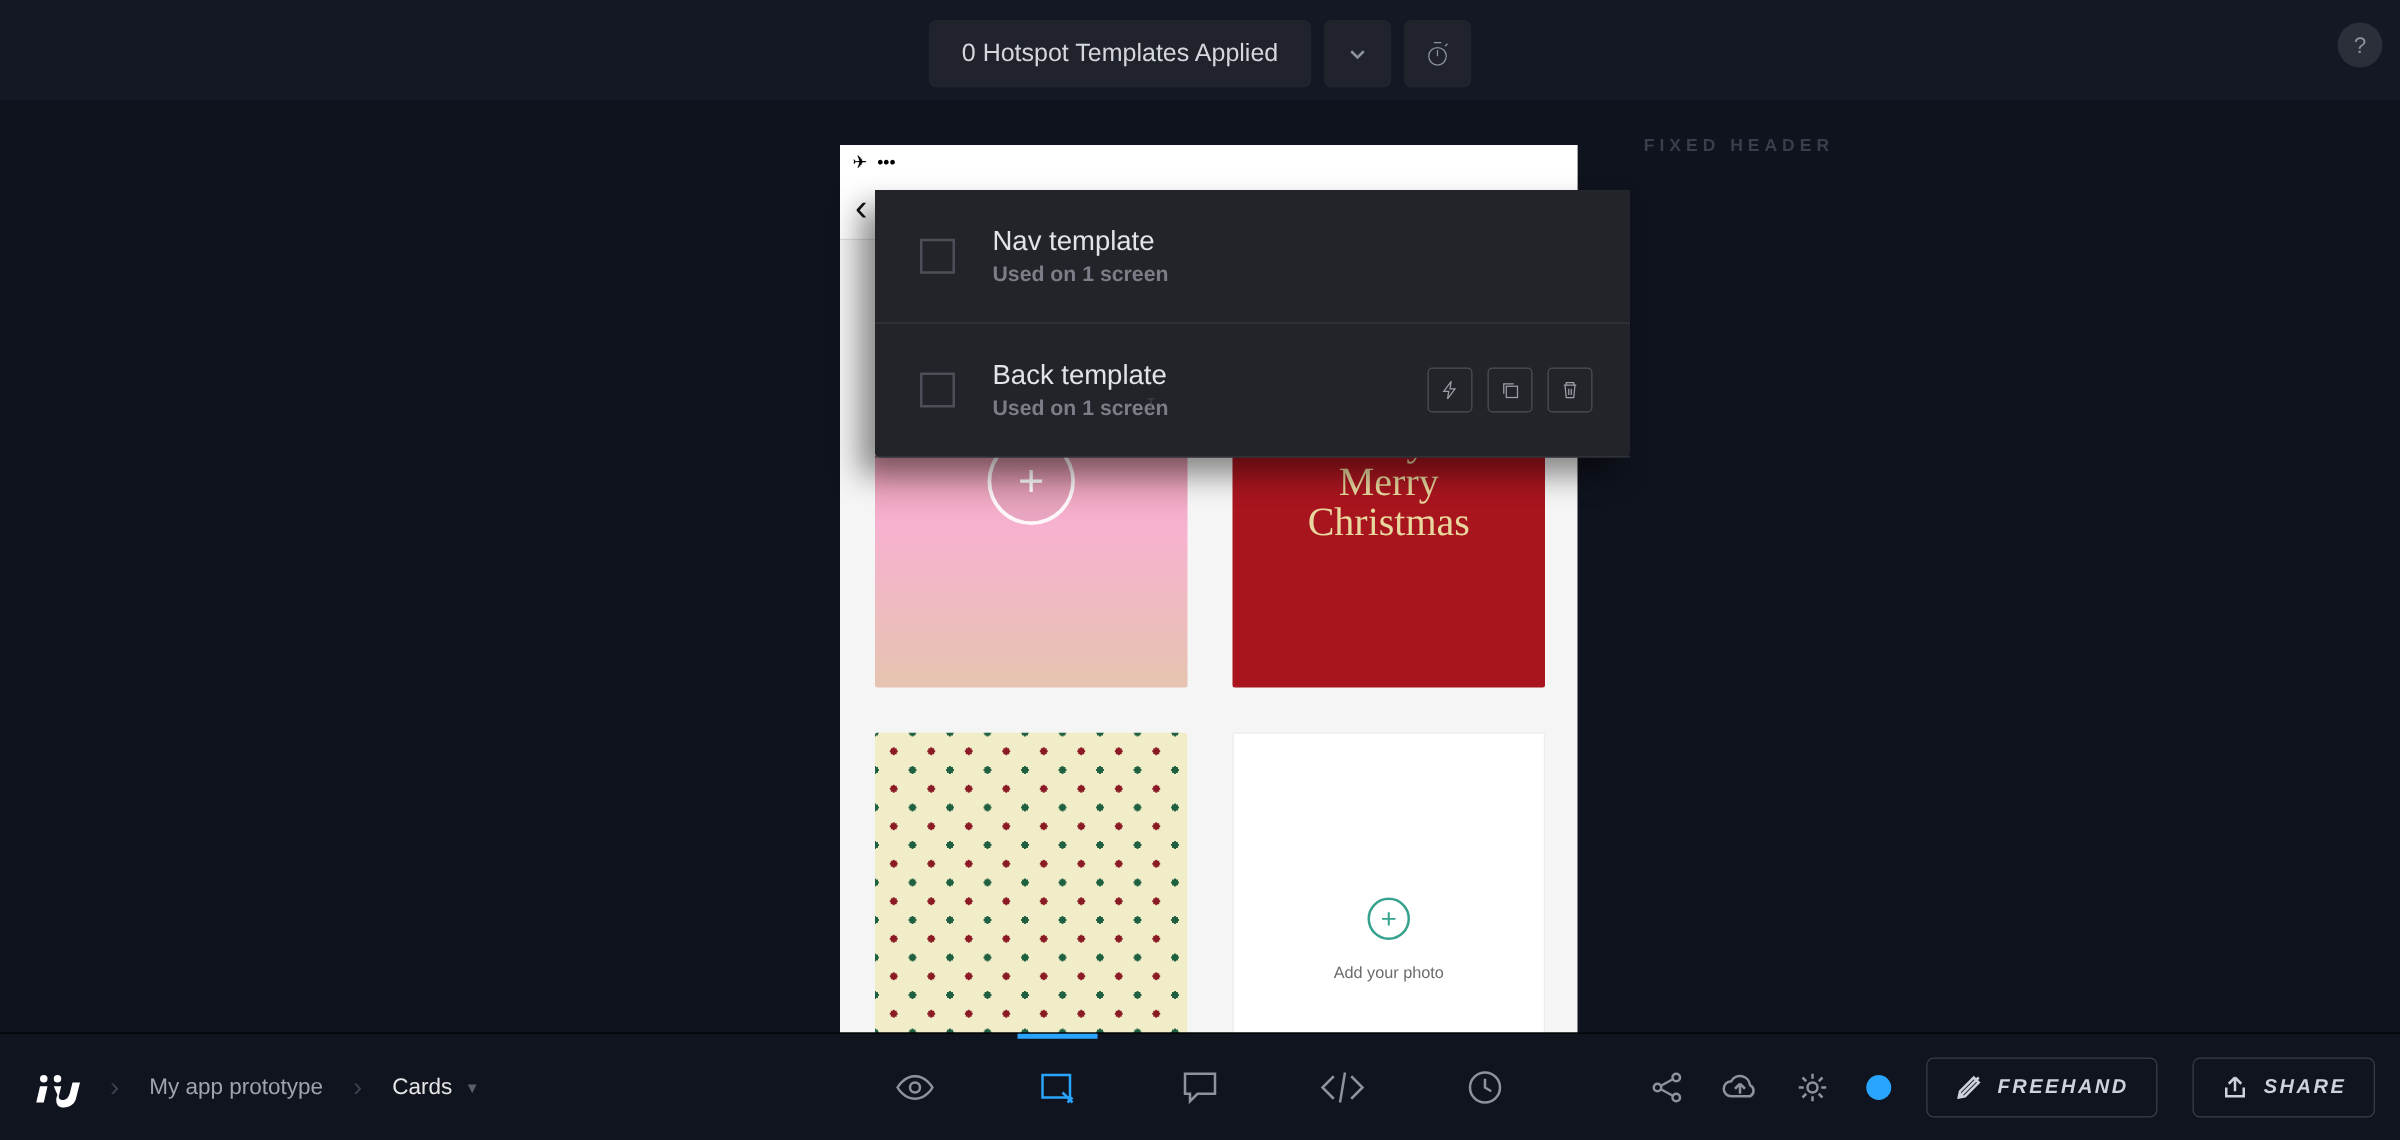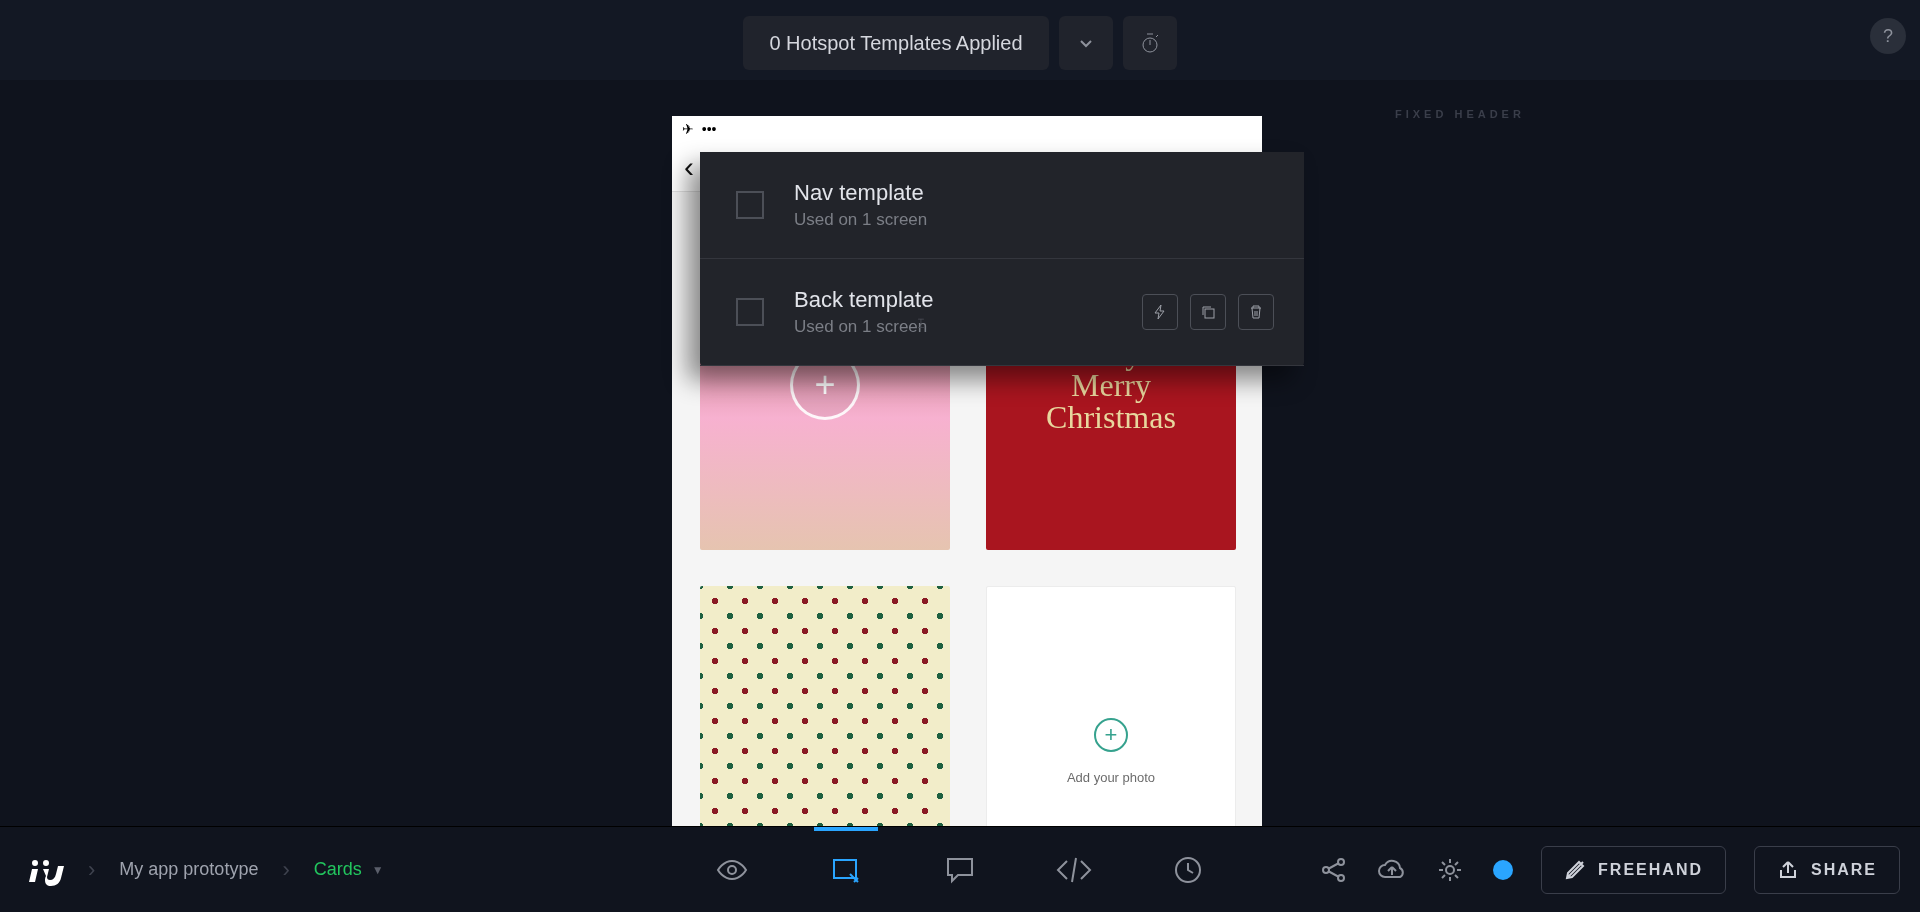--- a/index.html
+++ b/index.html
@@ -25,22 +25,22 @@
     background: #2a2f3a; display: flex; align-items: center; justify-content: center;
     color: #8e929c; font-size: 18px;
   }
 
   
   .stage {
     position: absolute; top: 80px; left: 0; right: 0; bottom: 86px;
     background: #0f131d;
   }
   .fixed-header-label {
-    position: absolute; top: 28px; left: 1395px;
-    letter-spacing: 4px; font-size: 11px; color: #3a3e4a; font-weight: 600;
+    position: absolute; top: 28px; left: 1315px;
+    letter-spacing: 4px; font-size: 14px; color: #3a3e4a; font-weight: 600;
   }
 
   
   .phone {
     position: absolute; left: 672px; top: 36px; width: 590px; height: 712px;
     background: #f5f5f5; overflow: hidden;
   }
   .status-row { height: 26px; background: #fff; display: flex; align-items: center; padding: 0 10px; gap: 8px; color: #000; font-size: 14px; }
   .nav-row { height: 50px; background: #fff; display: flex; align-items: center; justify-content: space-between; padding: 0 12px; border-bottom: 1px solid #e0e0e0; }
   .chev { font-size: 30px; color: #111; }
@@ -82,41 +82,41 @@
   }
   .dd-item {
     display:flex; align-items:center; gap:30px;
     padding: 28px 36px; border-bottom: 1px solid #34363d;
     position: relative;
   }
   .dd-check {
     width: 28px; height: 28px; border: 2px solid #4c4f57; background: transparent;
   }
   .dd-text .t { font-size: 22px; color: #e2e4ea; }
-  .dd-text .s { font-size: 17px; color: #7b7e86; margin-top:4px; }
+  .dd-text .s { font-size: 17px; color: #7b7e86; margin-top:4px;font-weight:bold; }
   .dd-actions { position:absolute; right:30px; display:flex; gap:12px; }
   .mini-btn {
     width:36px; height:36px; border:1px solid #4c4f57; border-radius:4px;
     display:flex; align-items:center; justify-content:center;
   }
   .mini-btn svg { stroke:#9da0a8; }
   .dd-help { text-align:center; padding: 26px; color:#888b93; font-size:19px; }
   .cursor { position:absolute; left:916px; top:235px; z-index:60; font-size:14px; color:#4c4f57; }
 
   
   .bottom-bar {
     position:absolute; left:0; right:0; bottom:0; height:86px;
     background:#10141e; border-top:1px solid #000;
     display:flex; align-items:center;
   }
   .logo { margin-left:24px; font-size:30px; color:#fff; font-weight:600; display:flex; align-items:center; }
   .logo svg { fill:#fff; }
   .crumb-sep { margin: 0 24px; color:#3e424e; font-size:22px; }
   .crumb { color:#9fa3ae; font-size:18px; }
-  .crumb.active { color:#22c55e; }
+  .crumb.active { color:#e5e5e5; }
   .crumb-caret { margin-left:10px; color:#5a5e6a; font-size:12px; }
 
   .center-tools {
     position:absolute; left:50%; transform:translateX(-50%);
     display:flex; gap:70px; align-items:center; height:100%;
   }
   .tool { width:44px; height:44px; display:flex; align-items:center; justify-content:center; position:relative; }
   .tool svg { stroke:#8e929c; fill:none; stroke-width:2; }
   .tool.active svg { stroke:#2aa5ff; }
   .tool.active::after {
@@ -125,21 +125,21 @@
 
   .right-tools {
     position:absolute; right:20px; display:flex; align-items:center; gap:28px; height:100%;
   }
   .right-tools .icon { width:30px; height:30px; display:flex; align-items:center; justify-content:center; }
   .right-tools svg { stroke:#8e929c; fill:none; stroke-width:2; }
   .avatar-dot { width:20px; height:20px; border-radius:50%; background:#2aa5ff; }
   .pill-btn {
     border:1px solid #3a3e4a; border-radius:6px; padding: 12px 22px;
     display:flex; align-items:center; gap:12px; color:#cfd2da;
-    letter-spacing:2px; font-size:16px; font-weight:600;
+    letter-spacing:2px; font-size:16px; font-weight:600;font-style:italic;
   }
   .pill-btn svg { stroke:#cfd2da; fill:none; stroke-width:2; }
 </style>
 </head>
 <body>
 
 <div class="top-bar">
   <div class="top-center">
     <div class="pill">
       <span>0 Hotspot Templates Applied</span>

